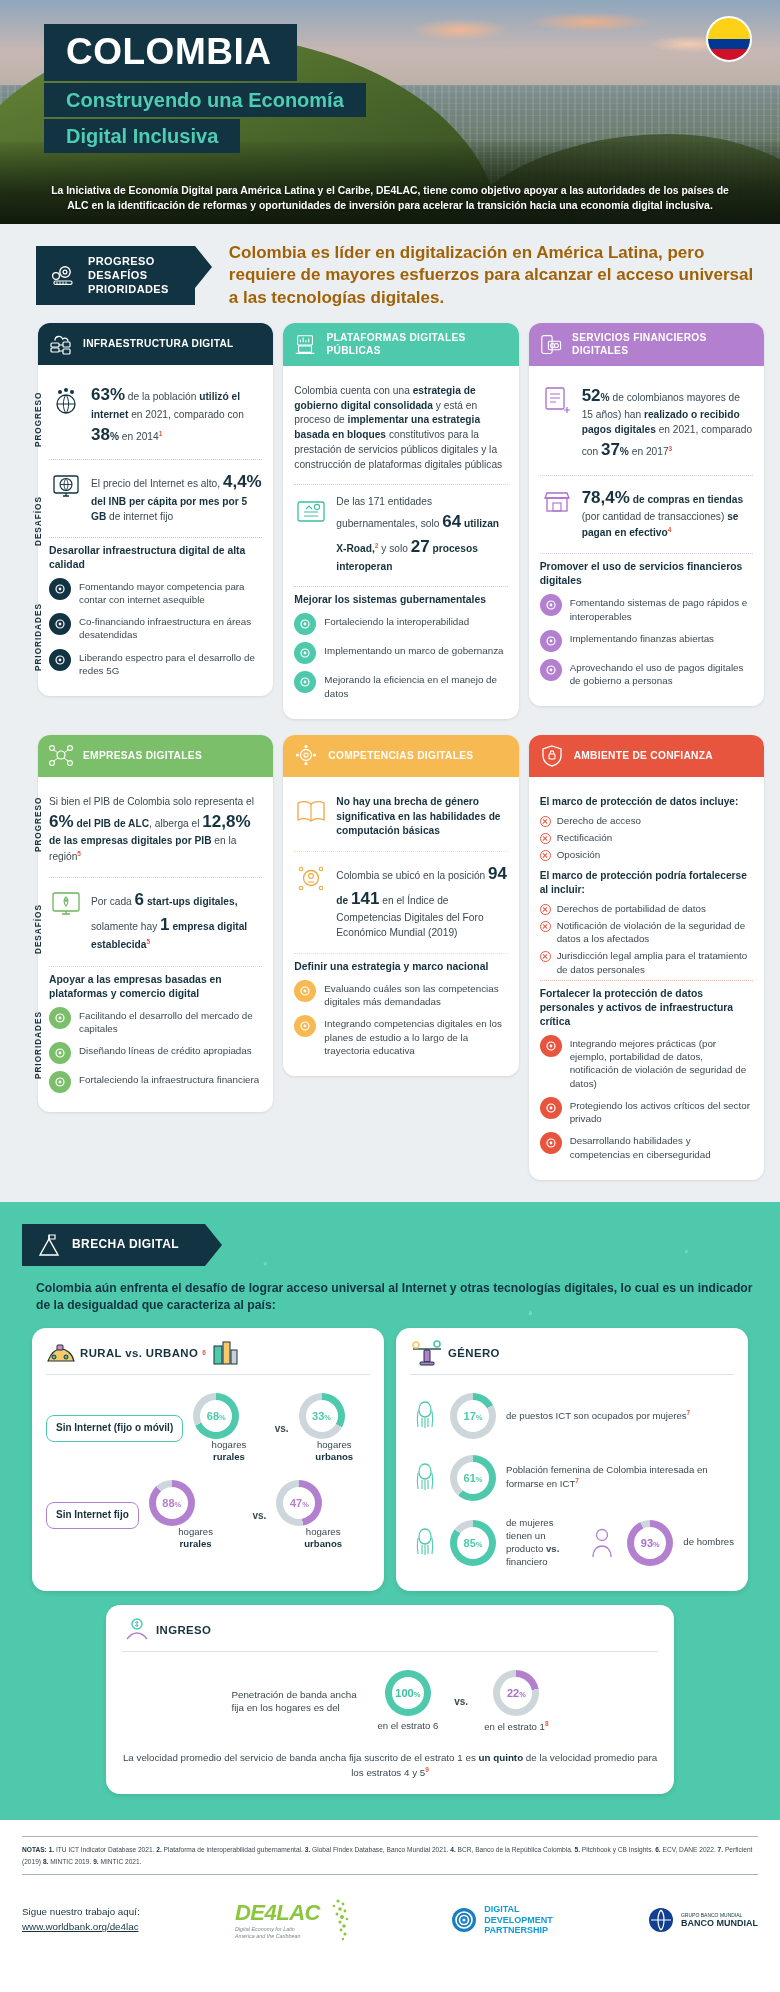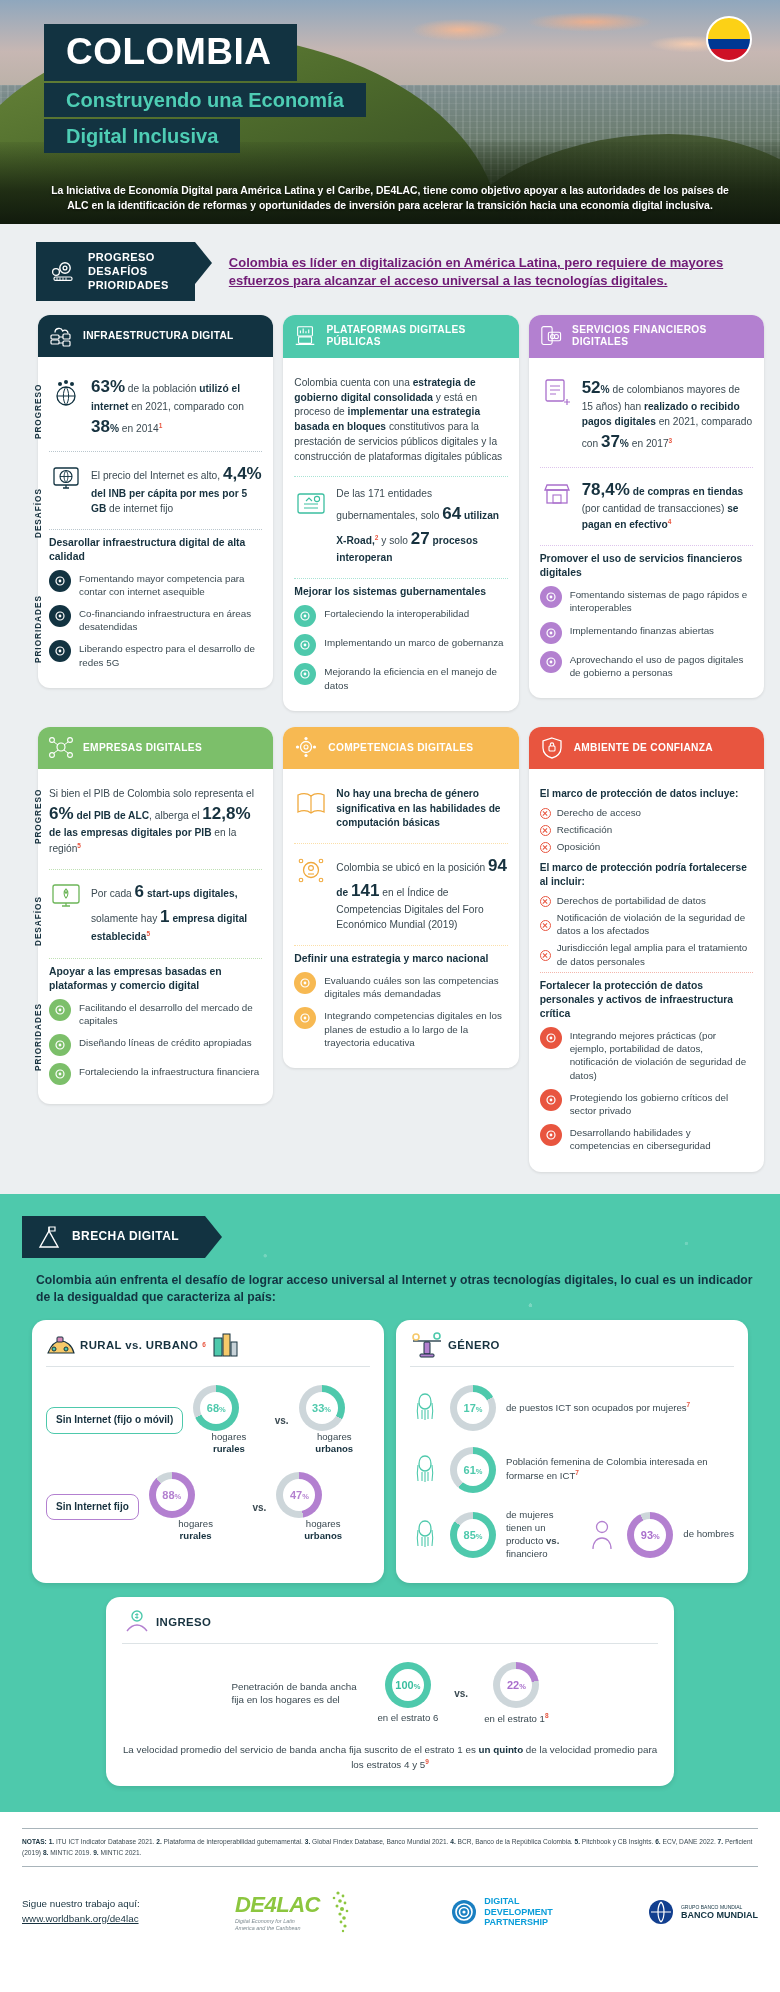--- a/index.html
+++ b/index.html
@@ -53,21 +53,21 @@
     padding:0 46px; text-shadow:0 1px 2px rgba(0,0,0,.65); }
 
   
   .sec1 { background:#eceff1; padding:18px 16px 22px 16px; position:relative; }
   .banner { display:flex; align-items:center; gap:0; margin-bottom:14px; padding-left:20px;}
   .tag { background:#123341; color:#fff; display:flex; align-items:center; gap:10px;
     padding:9px 26px 9px 14px; position:relative; }
   .tag:after { content:""; position:absolute; right:-17px; top:0; border-left:17px solid #123341;
     border-top:21px solid transparent; border-bottom:21px solid transparent; }
   .tag .tag-text { font-size:11px; font-weight:bold; line-height:1.25; letter-spacing:.4px; }
-  .banner-note { margin-left:34px; font-size:13px; font-weight:bold; line-height:1.32; color:#701a75;text-decoration:underline; }
+  .banner-note { margin-left:34px; font-size:17px; font-weight:bold; line-height:1.32; color:#a16207; }
 
   .cols { display:flex; gap:10px; padding-left:22px; align-items:flex-start;}
   .card { flex:1; background:#fff; border-radius:12px; overflow:hidden;
     box-shadow:0 1px 3px rgba(0,0,0,.10); }
   .card-head { display:flex; align-items:center; gap:9px; padding:9px 10px; color:#fff;
     font-size:10.2px; font-weight:bold; line-height:1.2; letter-spacing:.3px; }
   .card-body { padding:10px 11px 12px 11px; }
   .blk { display:flex; gap:8px; padding:8px 0; }
   .blk .ic { flex:0 0 34px; height:34px; }
   .blk .tx { font-size:10.2px; line-height:1.45; color:#3b4a52; }
@@ -94,21 +94,21 @@
   .t-navy  .accent { color:#123341; } .t-navy  .dot { background:#123341; }
   .t-teal  .accent { color:#3bbfa0; } .t-teal  .dot { background:#4ec9ac; }
   .t-purp  .accent { color:#a96fcc; } .t-purp  .dot { background:#b380d0; }
   .t-green .accent { color:#6cb558; } .t-green .dot { background:#7cbf6a; }
   .t-amber .accent { color:#f0a93c; } .t-amber .dot { background:#f7b952; } .t-red   .dot { background:#e8553f; }
   .t-navy .dash{border-color:#b9c6cd}.t-teal .dash{border-color:#a8e3d4}
   .t-purp .dash{border-color:#ddc4ec}.t-green .dash{border-color:#bfe0b4}
   .t-amber .dash{border-color:#fbdfa9}.t-red .dash{border-color:#f4b6ab}
   sup { font-size:6.5px; color:#e8553f; font-weight:bold; }
 
-  .chk { display:flex; gap:6px; align-items:center; margin-bottom:4px;
+  .chk { display:flex; gap:6px; align-items:flex-start; margin-bottom:4px;
     font-size:9.8px; line-height:1.35; color:#3b4a52; }
   .chk .x { flex:0 0 11px; height:11px; border-radius:50%; border:1.4px solid #e8553f;
     position:relative; margin-top:2px; }
   .chk .x:before, .chk .x:after { content:""; position:absolute; left:1.5px; top:4px;
     width:6px; height:1.3px; background:#e8553f; }
   .chk .x:before { transform:rotate(45deg); } .chk .x:after { transform:rotate(-45deg); }
   .sub-h { font-size:10.2px; font-weight:bold; color:#17323f; margin:8px 0 5px; line-height:1.35; }
 
   
   .sec2 { background:#4ec9ac; padding:22px 16px 26px 16px; position:relative; overflow:hidden;}
@@ -595,21 +595,21 @@
        </span>
        <span class="pt">Integrando mejores prácticas (por ejemplo, portabilidad de datos, notificación de violación de seguridad de datos)</span>
      </div>
                 <div class="prio">
        <span class="dot">
          <svg viewBox="0 0 14 14">
                       <circle cx="7" cy="7" r="4" fill="none" stroke="#fff" stroke-width="1.2"></circle>
                       <circle cx="7" cy="7" r="1.4" fill="#fff"></circle>
                     </svg>
        </span>
-       <span class="pt">Protegiendo los gobierno críticos del sector privado</span>
+       <span class="pt">Protegiendo los activos críticos del sector privado</span>
      </div>
                 <div class="prio">
        <span class="dot">
          <svg viewBox="0 0 14 14">
                       <circle cx="7" cy="7" r="4" fill="none" stroke="#fff" stroke-width="1.2"></circle>
                       <circle cx="7" cy="7" r="1.4" fill="#fff"></circle>
                     </svg>
        </span>
        <span class="pt">Desarrollando habilidades y competencias en ciberseguridad</span>
      </div>

